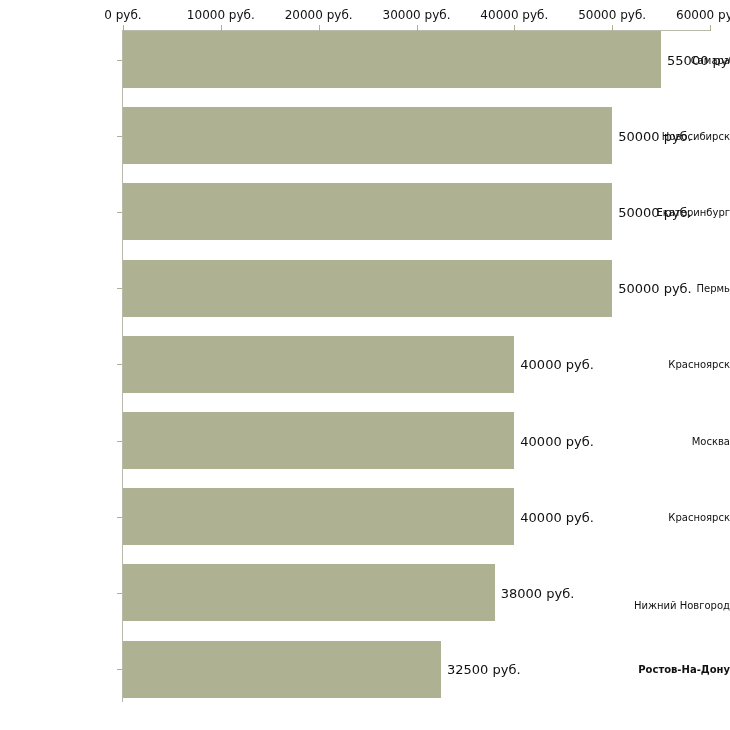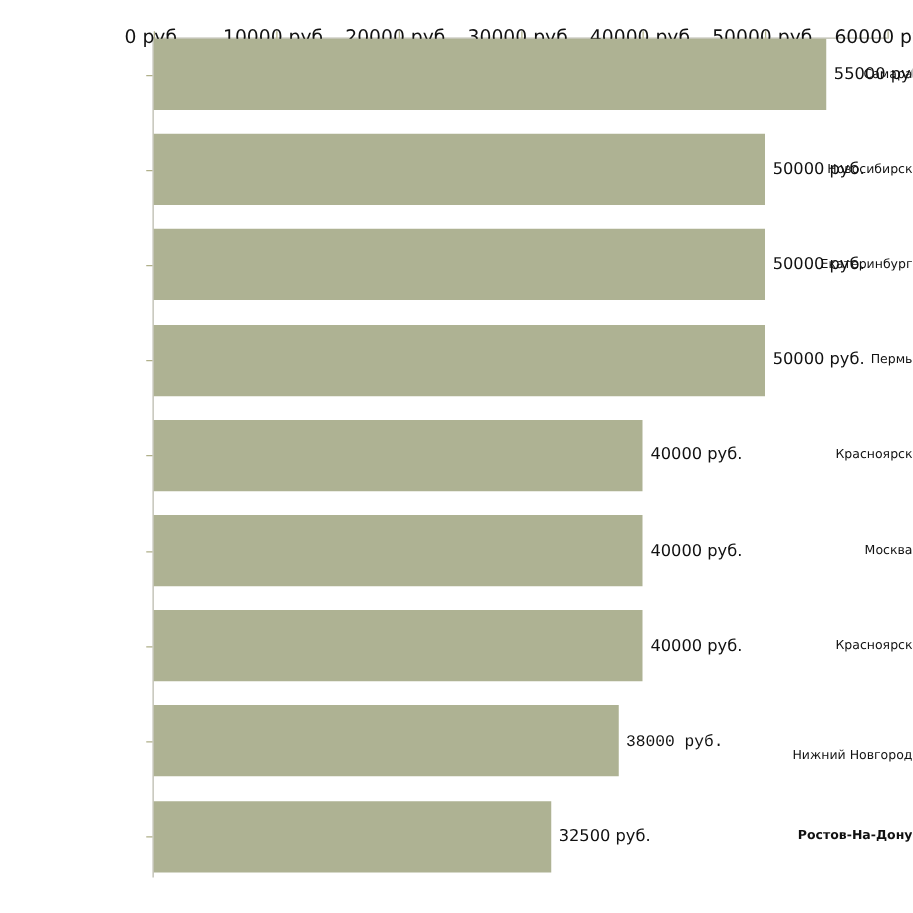--- a/index.html
+++ b/index.html
@@ -22,22 +22,22 @@
   
   #axis-layer {
     position: absolute;
     left: 0; top: 0;
     width: 730px;
     height: 730px;
     pointer-events: none;
   }
   .axis-tick-label {
     position: absolute;
-    top: 20px;
-    font-size: 15px;
+    top: 8px;
+    font-size: 12px;
     color: #111111;
     white-space: nowrap;
     transform: translateX(-50%);
     letter-spacing: 0px;
   }
   #x-axis-line {
     position: absolute;
     left: 122px;
     top: 30px;
     height: 1px;
@@ -149,18 +149,18 @@
       <div class="bar-value" style="left: 618.167px; top: 211.9px;">50000 руб.</div>
       <div class="bar" style="left: 123px; top: 259.6px; width: 489.167px; height: 57px; background: rgb(174, 178, 147);"></div>
       <div class="bar-value" style="left: 618.167px; top: 288.1px;">50000 руб.</div>
       <div class="bar" style="left: 123px; top: 335.8px; width: 391.333px; height: 57px; background: rgb(174, 178, 147);"></div>
       <div class="bar-value" style="left: 520.333px; top: 364.3px;">40000 руб.</div>
       <div class="bar" style="left: 123px; top: 412px; width: 391.333px; height: 57px; background: rgb(174, 178, 147);"></div>
       <div class="bar-value" style="left: 520.333px; top: 440.5px;">40000 руб.</div>
       <div class="bar" style="left: 123px; top: 488.2px; width: 391.333px; height: 57px; background: rgb(174, 178, 147);"></div>
       <div class="bar-value" style="left: 520.333px; top: 516.7px;">40000 руб.</div>
       <div class="bar" style="left: 123px; top: 564.4px; width: 371.767px; height: 57px; background: rgb(174, 178, 147);"></div>
-      <div class="bar-value" style="left: 500.767px; top: 592.9px; font-family: Liberation Mono, monospace;">38000 руб.</div>
+      <div class="bar-value" style="left: 500.767px; top: 592.9px;">38000 руб.</div>
       <div class="bar" style="left: 123px; top: 640.6px; width: 317.958px; height: 57px; background: rgb(174, 178, 147);"></div>
       <div class="bar-value" style="left: 446.958px; top: 669.1px;">32500 руб.</div>
     </div>
 
 </div>
 
 </body></html>

